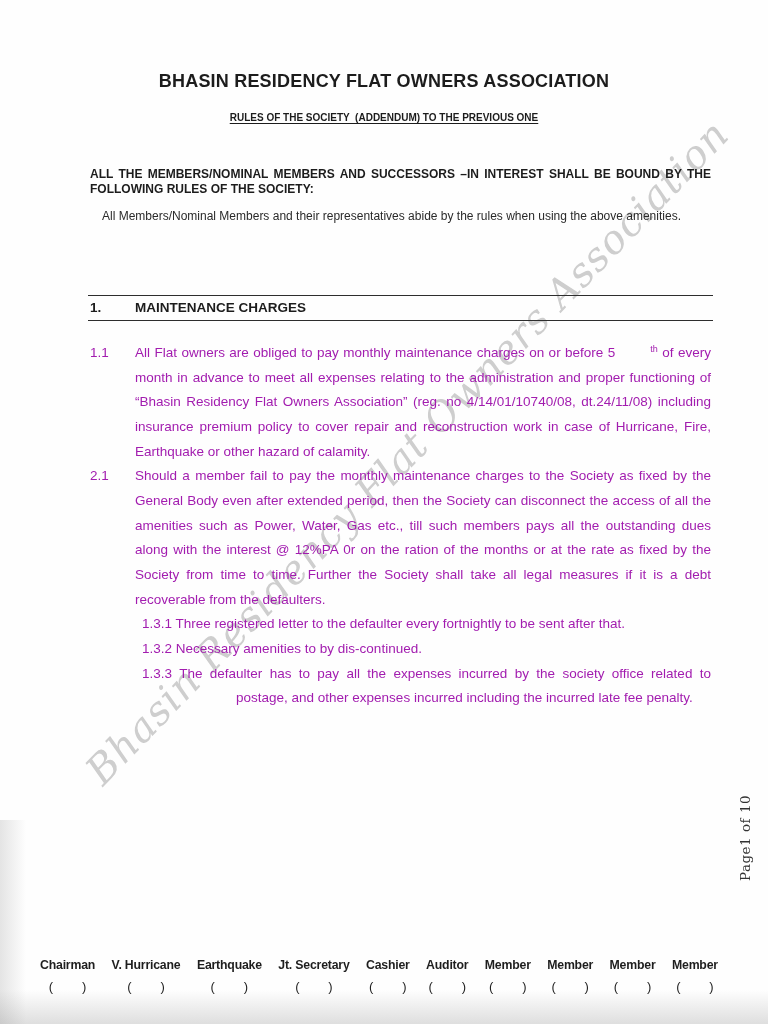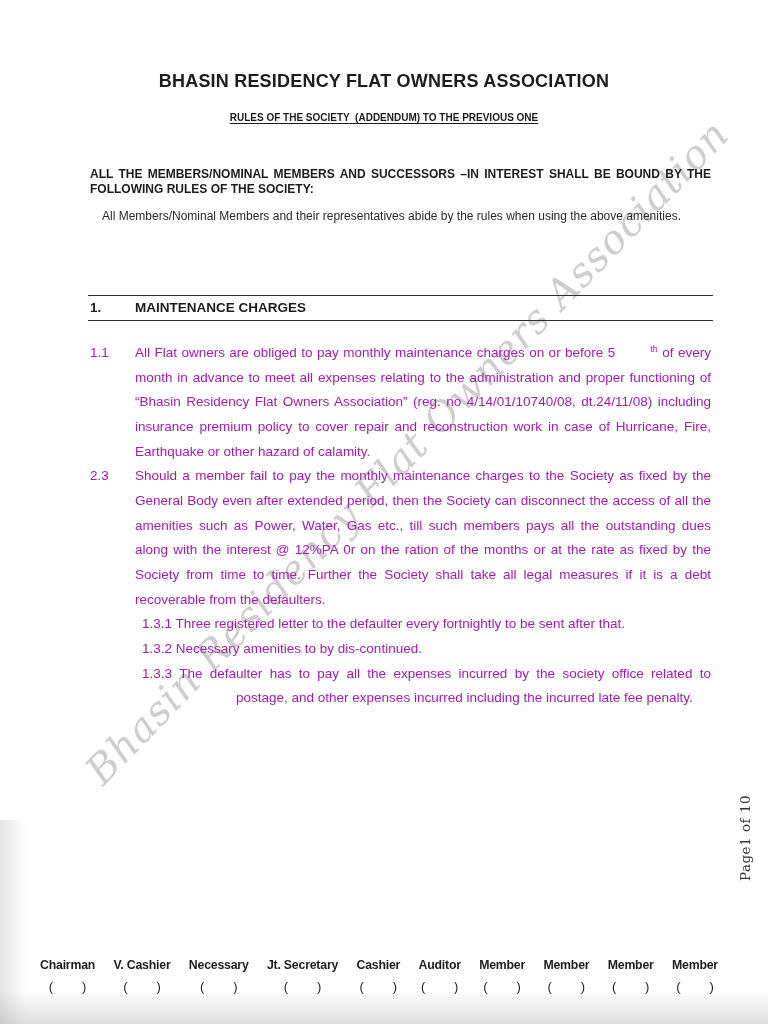--- a/index.html
+++ b/index.html
@@ -144,21 +144,21 @@
 
     <div class="clauses">
 
       <div class="clause">
         <span class="num">1.1</span>
         <span class="txt"><span>All Flat owners are obliged to pay monthly maintenance charges on or before 5</span><sup>th</sup><span> of every month in advance to meet all expenses relating to the administration and proper functioning of “Bhasin Residency Flat Owners Association” (reg. no 4/14/01/10740/08, dt.24/11/08) including insurance premium policy to cover repair and reconstruction work in case of Hurricane, Fire, Earthquake or other hazard of calamity.</span></span>
       </div>
 
 
       <div class="clause">
-        <span class="num">2.3</span>
+        <span class="num">2.1</span>
         <span class="txt">Should a member fail to pay the monthly maintenance charges to the Society as fixed by the General Body even after extended period, then the Society can disconnect the access of all the amenities such as Power, Water, Gas etc., till such members pays all the outstanding dues along with the interest @ 12%PA 0r on the ration of the months or at the rate as fixed by the Society from time to time. Further the Society shall take all legal measures if it is a debt recoverable from the defaulters.</span>
       </div>
 
       <div class="subclause">
         <span class="num">1.3.1</span>
         <span> </span>
         <span>Three registered letter to the defaulter every fortnightly to be sent after that.</span>
       </div>
 
       <div class="subclause">
@@ -177,25 +177,25 @@
     </div>
 
     <div class="page-num-vertical">Page1 of 10</div>
 
     <div class="sig-footer">
       <div class="sig">
         <div class="label">Chairman</div>
         <div class="parens">(        )</div>
       </div>
       <div class="sig">
-        <div class="label">V. Cashier</div>
-        <div class="parens">(        )</div>
-      </div>
-      <div class="sig">
-        <div class="label">Necessary</div>
+        <div class="label">V. Hurricane</div>
+        <div class="parens">(        )</div>
+      </div>
+      <div class="sig">
+        <div class="label">Earthquake</div>
         <div class="parens">(        )</div>
       </div>
       <div class="sig">
         <div class="label">Jt. Secretary</div>
         <div class="parens">(        )</div>
       </div>
       <div class="sig">
         <div class="label">Cashier</div>
         <div class="parens">(        )</div>
       </div>

